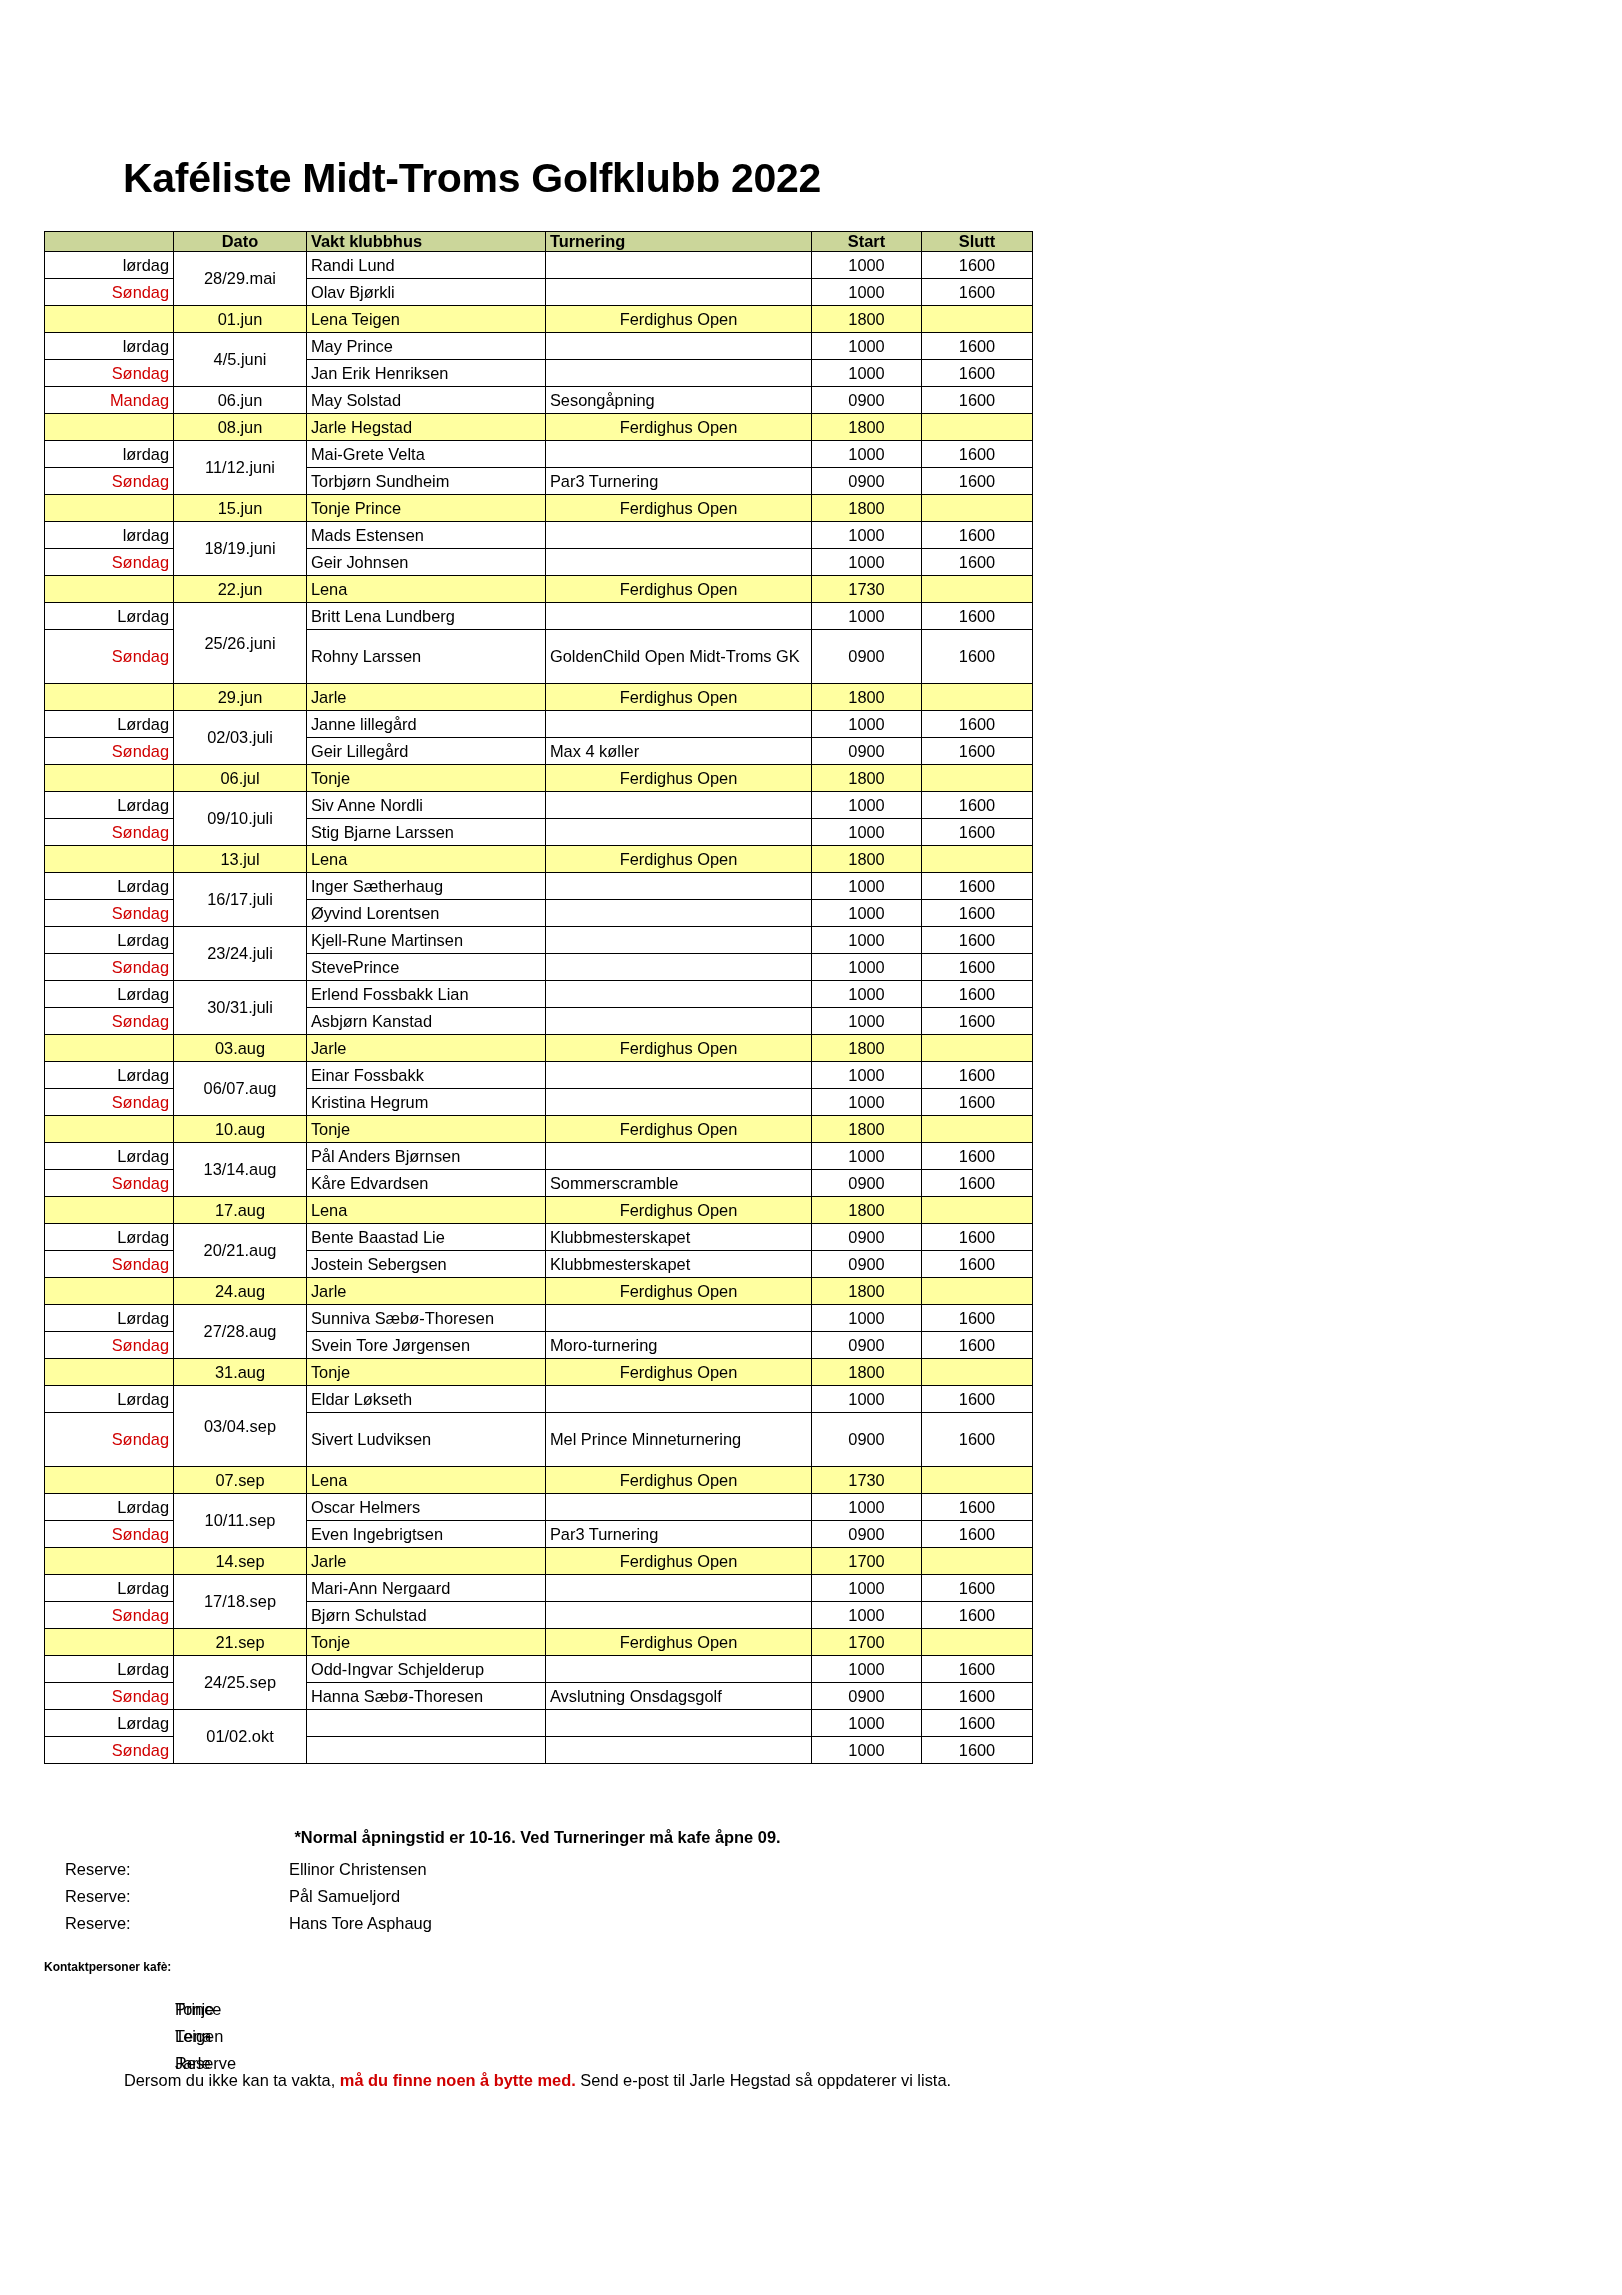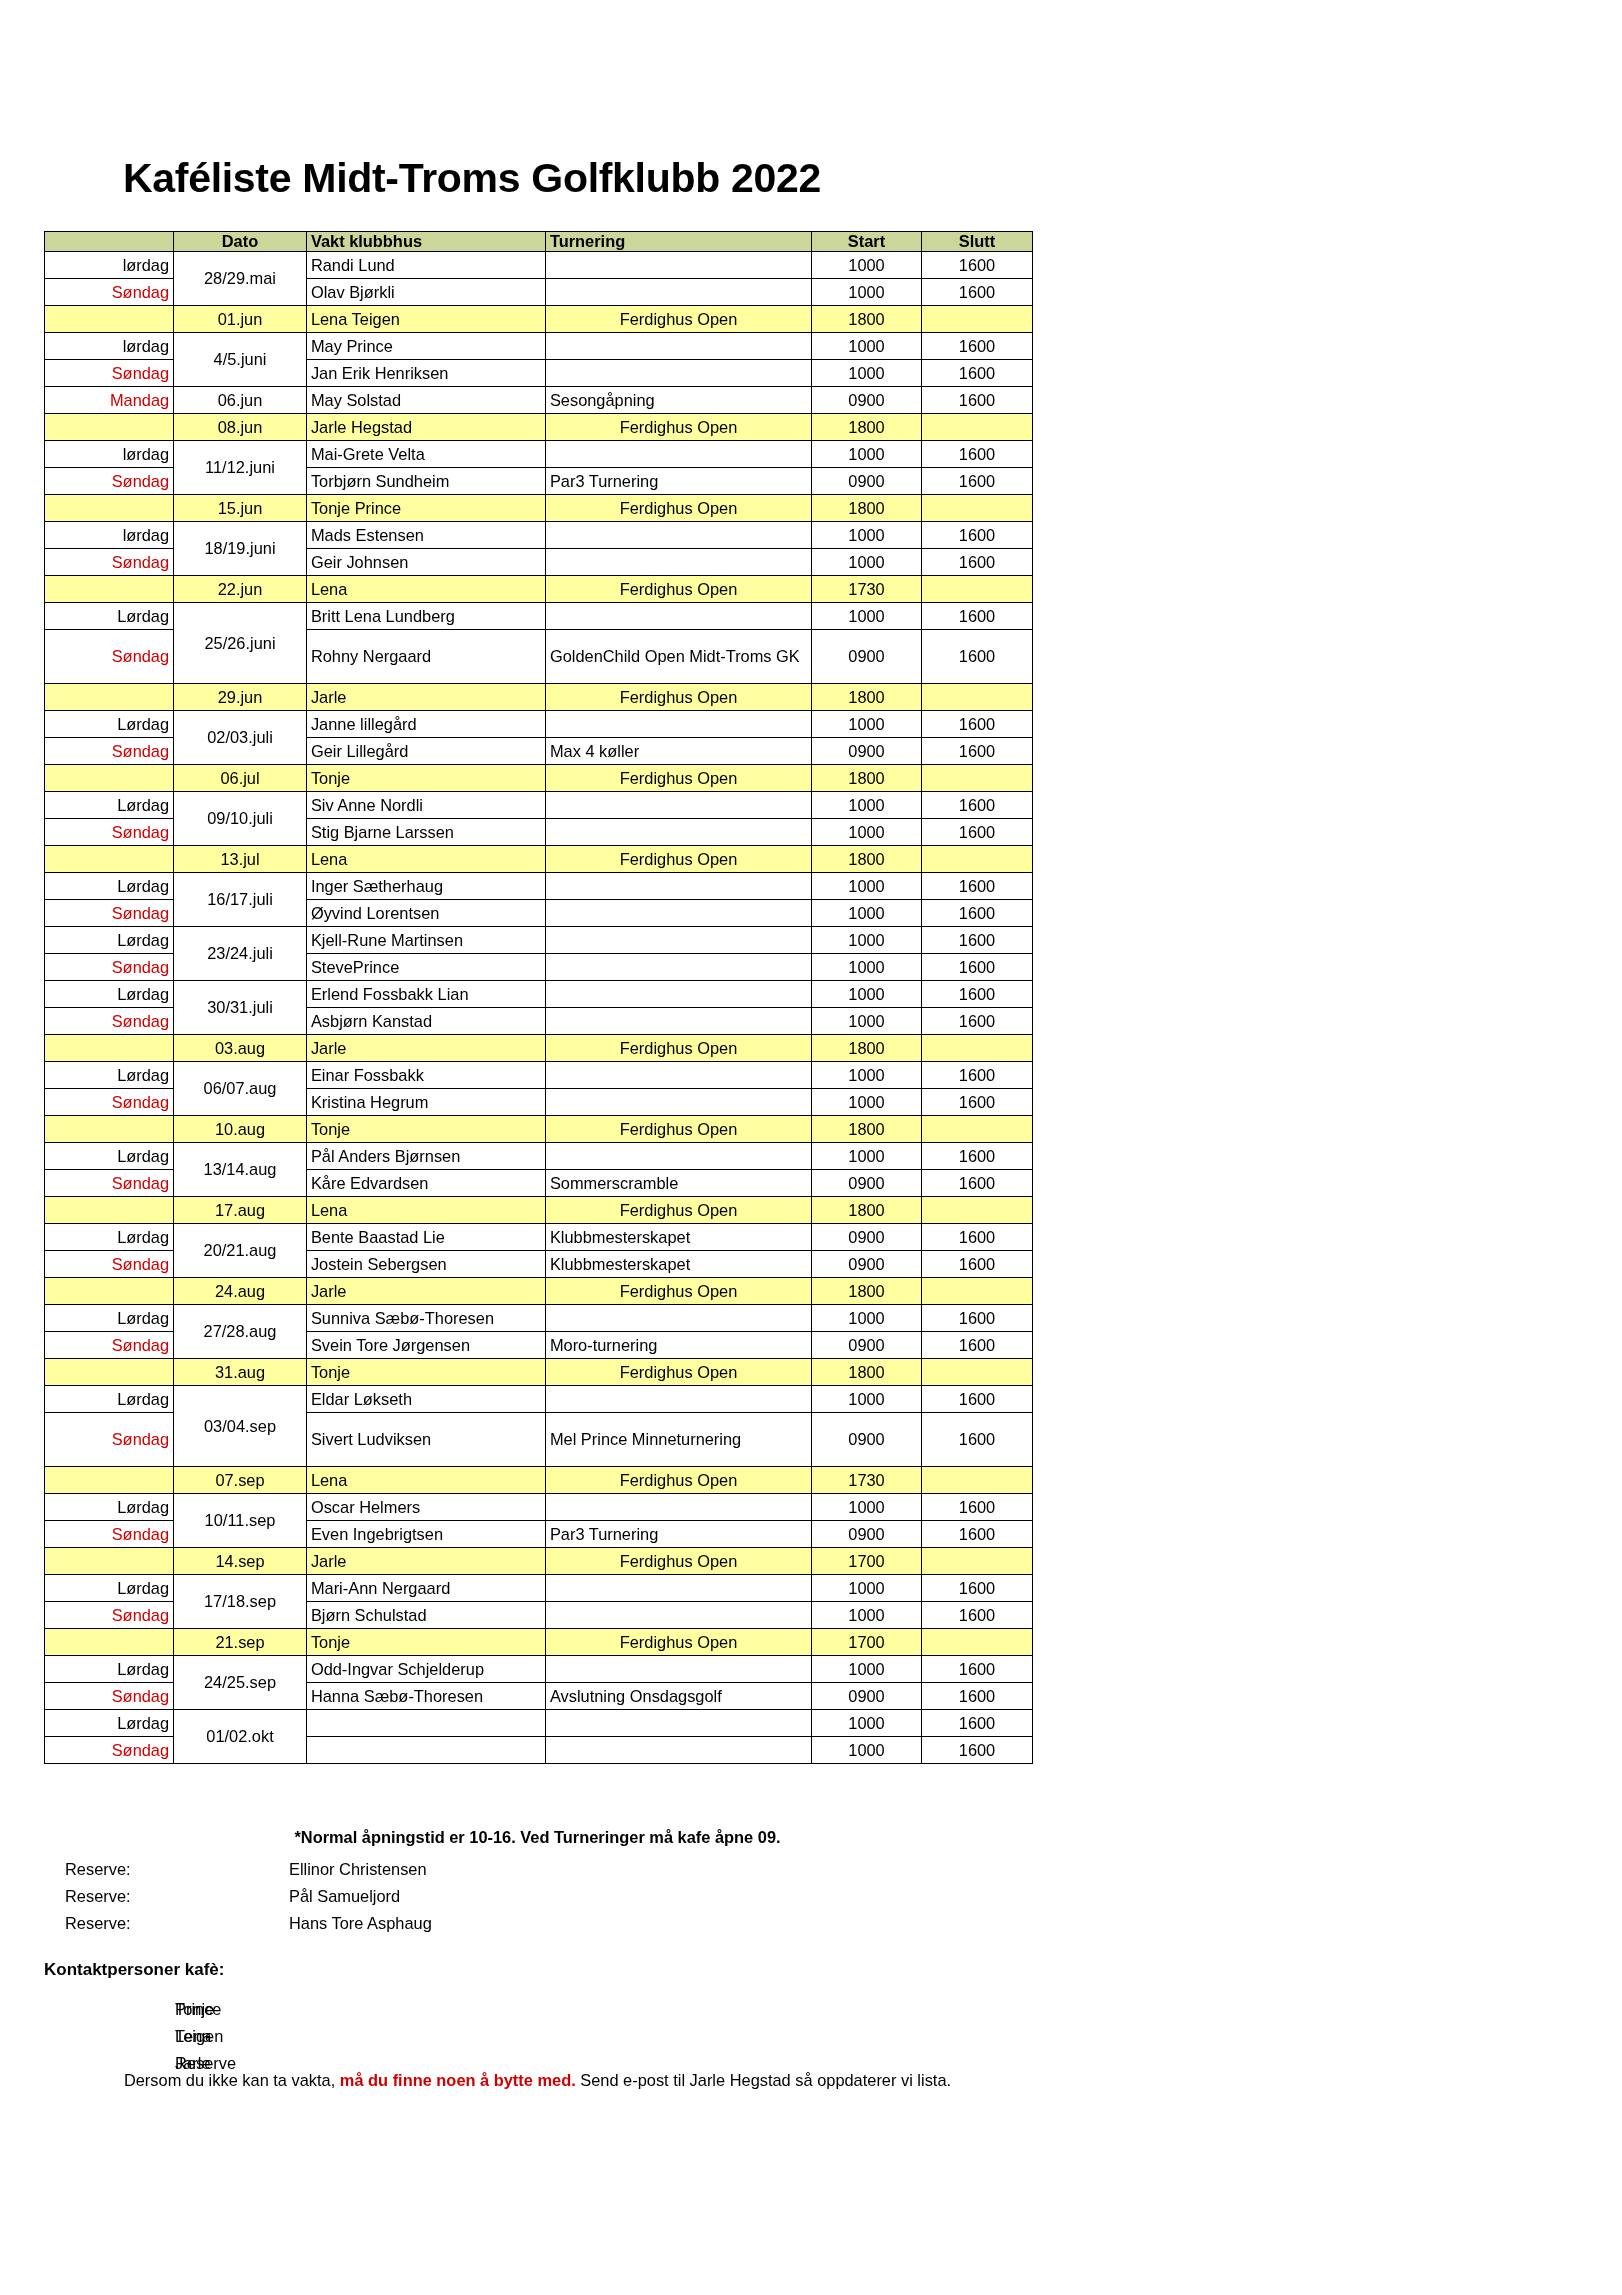--- a/index.html
+++ b/index.html
@@ -111,21 +111,21 @@
     height: 27px;
     align-items: center;
   }
   .reserve-row .lbl  { width: 245px; padding-left: 21px; box-sizing: border-box; }
   .reserve-row .val  { width: 393px; }
 
   .contact-title {
     position: absolute;
     left: 44px;
     top: 1960px;
-    font-size: 17px;
+    font-size: 12px;
     font-weight: bold;
   }
   .contact-list {
     position: absolute;
     left: 44px;
     top: 1996px;
     width: 785px;
     font-size: 16.4px;
   }
   .contact-row {
@@ -281,21 +281,21 @@
           <tr>
             <td class="day">Lørdag</td>
             <td class="date" rowspan="2">25/26.juni</td>
             <td class="vakt">Britt Lena Lundberg</td>
             <td class="turn"></td>
             <td class="num">1000</td>
             <td class="num">1600</td>
           </tr>
           <tr class="tall">
             <td class="day sun">Søndag</td>
-            <td class="vakt">Rohny Nergaard</td>
+            <td class="vakt">Rohny Larssen</td>
             <td class="turn">GoldenChild Open Midt-Troms GK</td>
             <td class="num">0900</td>
             <td class="num">1600</td>
           </tr>
           <tr class="hl">
             <td class="day"></td>
             <td class="date">29.jun</td>
             <td class="vakt">Jarle</td>
             <td class="turn">Ferdighus Open</td>
             <td class="num">1800</td>

